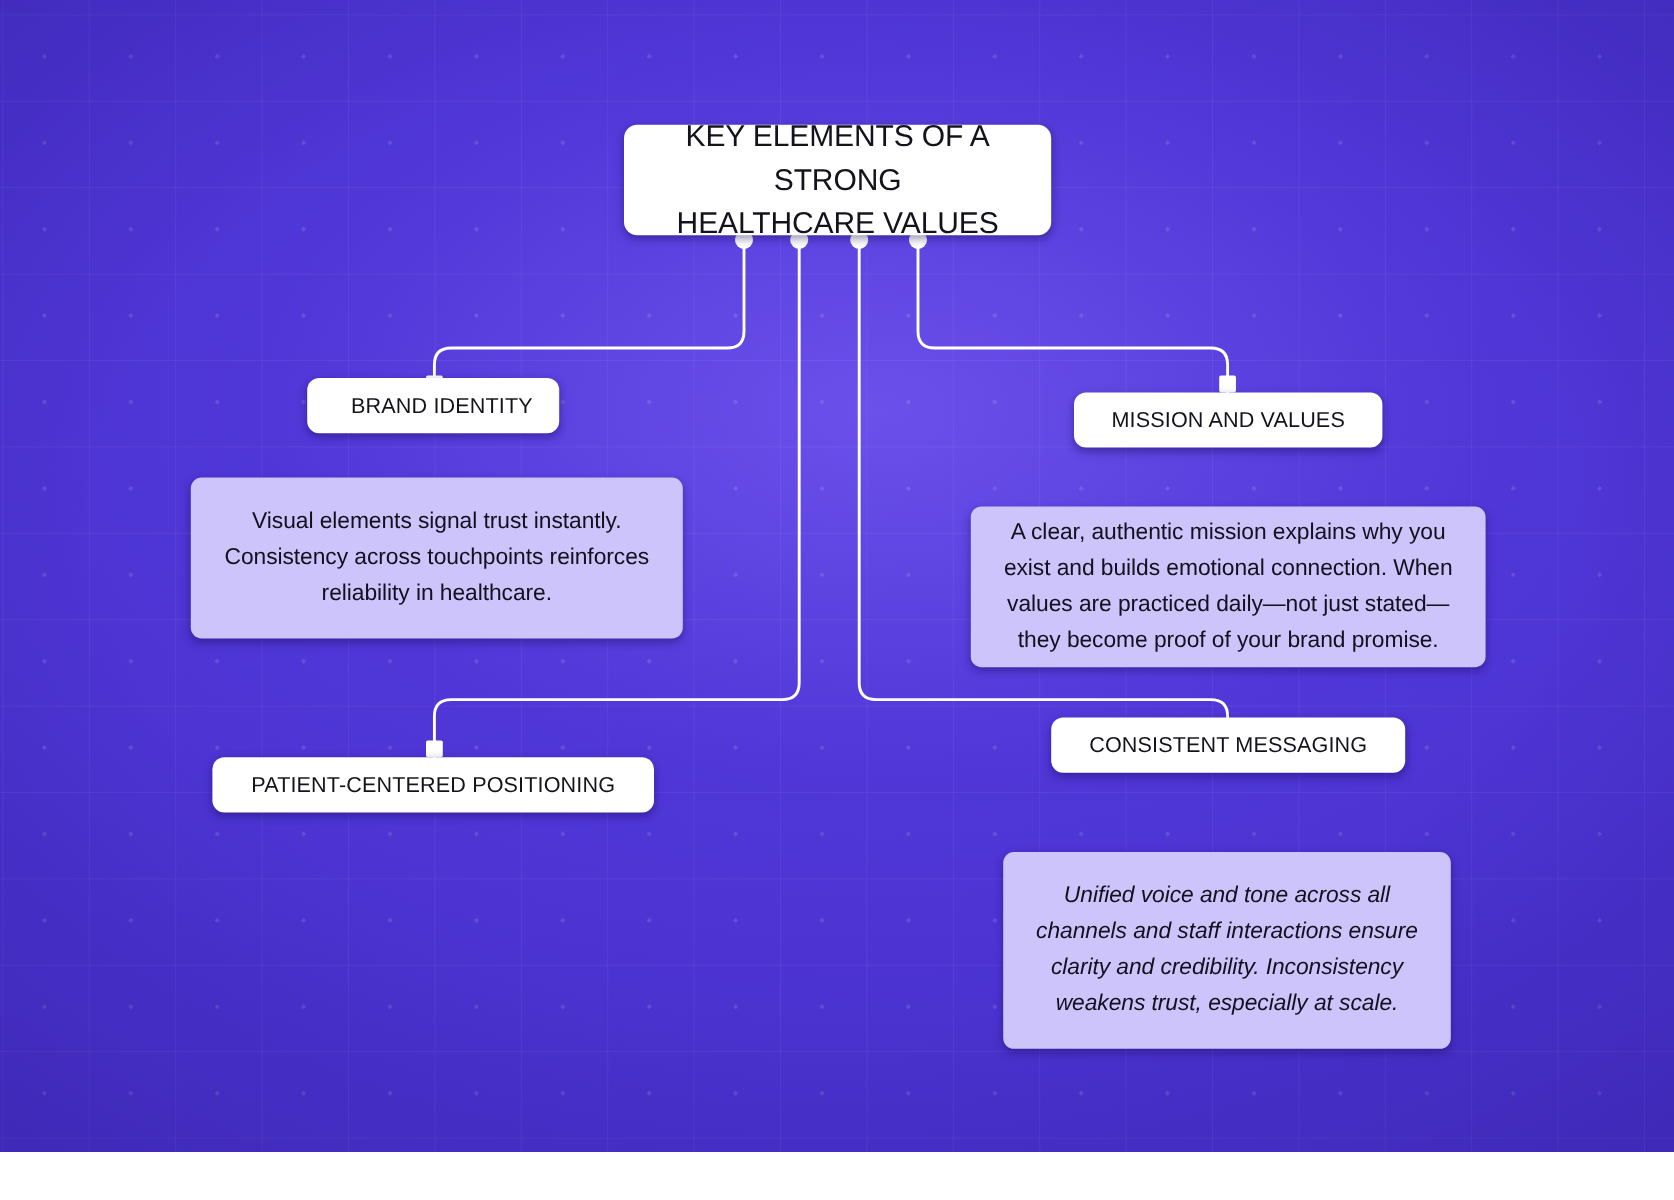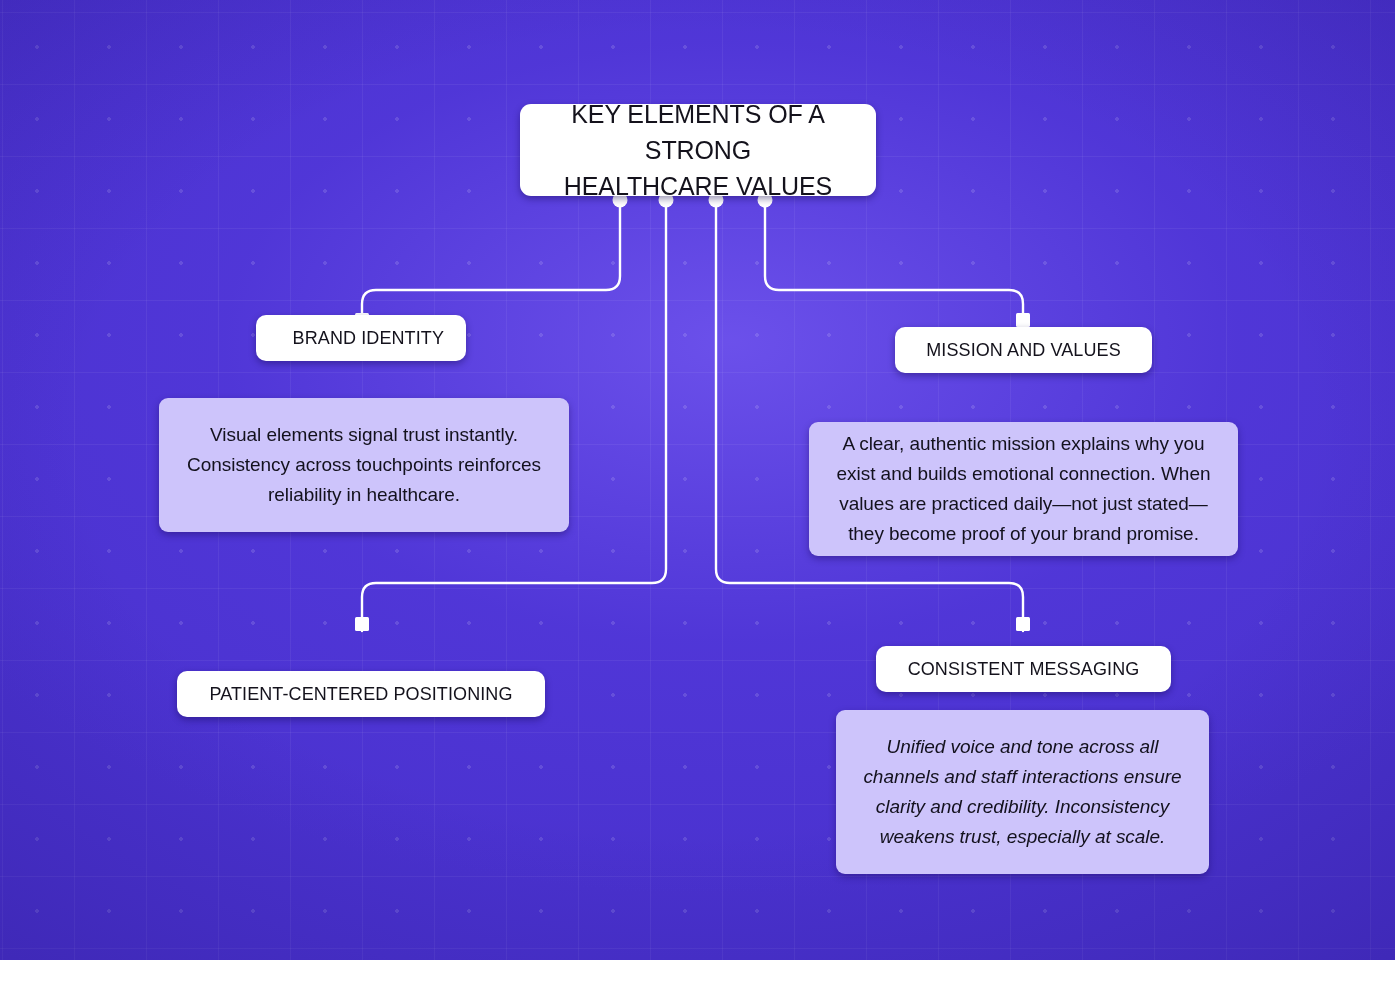--- a/index.html
+++ b/index.html
@@ -118,22 +118,22 @@
   .node-topic .node-label {
     font-size: 18px;
     line-height: 22px;
     letter-spacing: 0.1px;
     white-space: nowrap;
     font-weight: 400;
   }
 
   #node-topic-0 { left: 256px;  top: 315px; width: 210px; justify-content: flex-end; }
   #node-topic-1 { left: 895px;  top: 327px; width: 257px; }
-  #node-topic-2 { left: 177px;  top: 631px; width: 368px; margin-top: 40px; }
-  #node-topic-3 { left: 876px;  top: 646px; width: 295px; }
+  #node-topic-2 { left: 177px;  top: 631px; width: 368px; }
+  #node-topic-3 { left: 876px;  top: 598px; width: 295px; }
 
   
   .desc {
     position: absolute;
     background: #cdc4fb;
     border-radius: 9px;
     box-shadow: 0 3px 7px rgba(20, 6, 80, 0.38);
     display: flex;
     align-items: center;
     justify-content: center;

